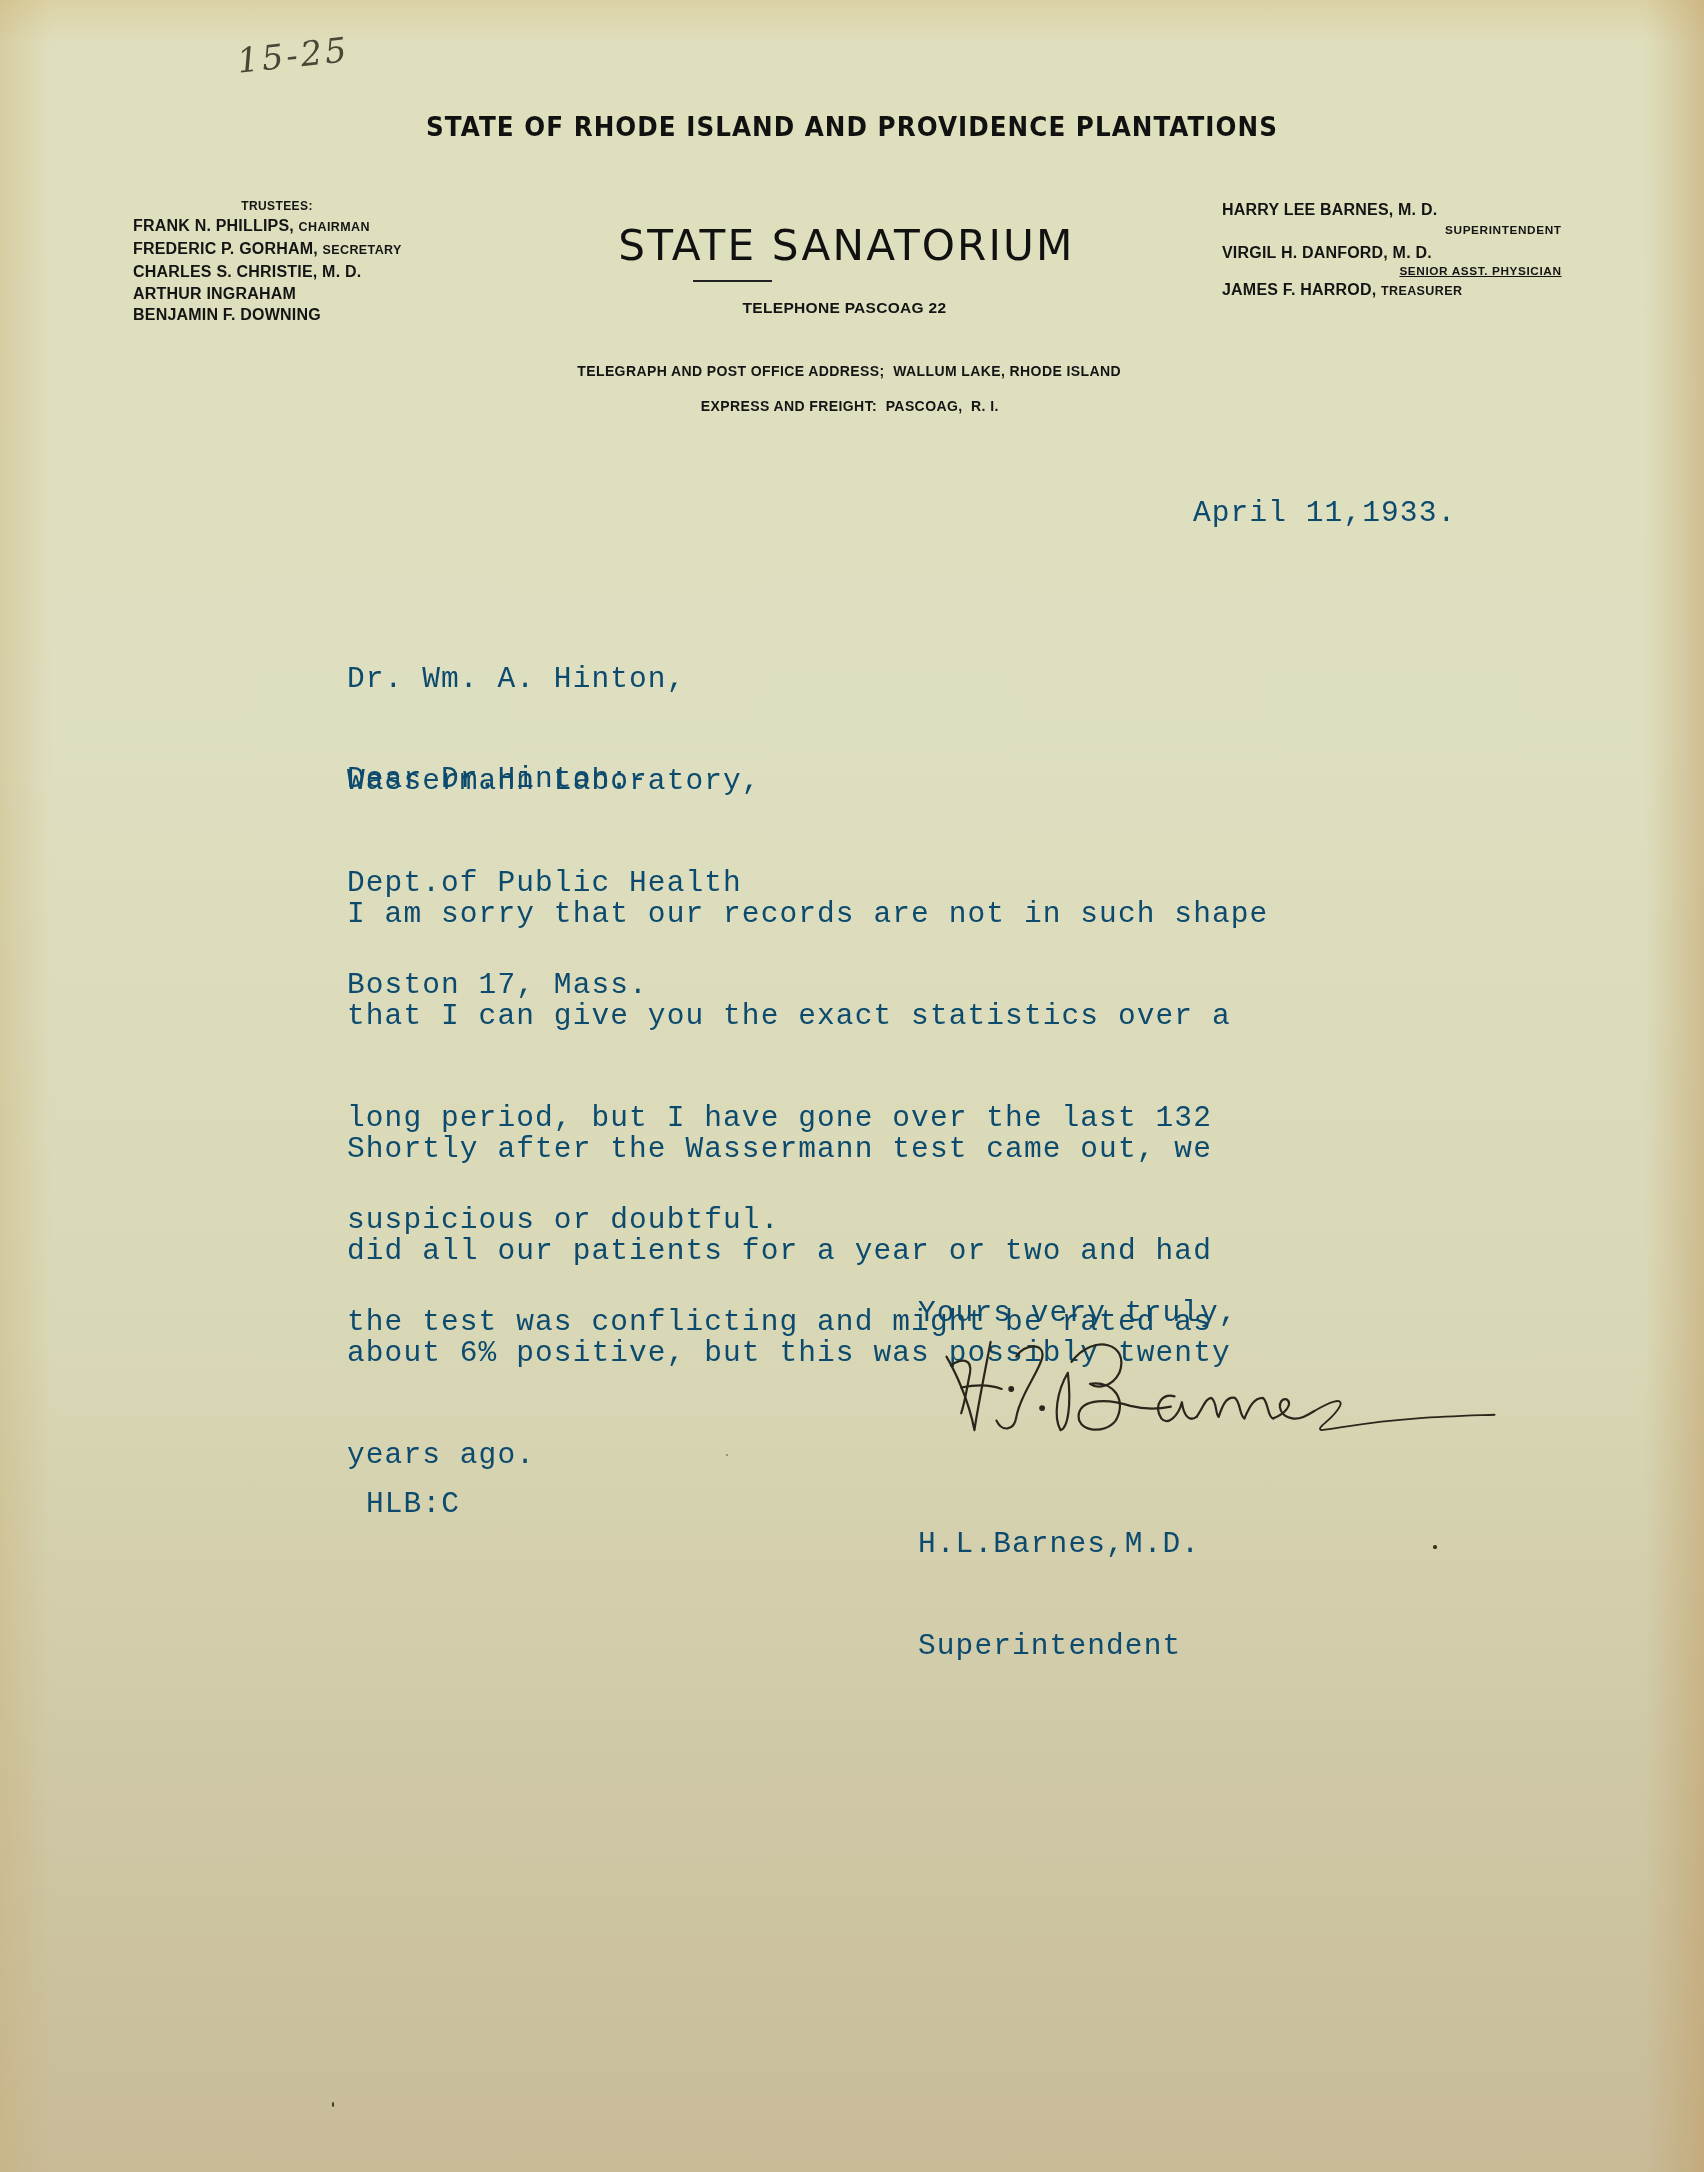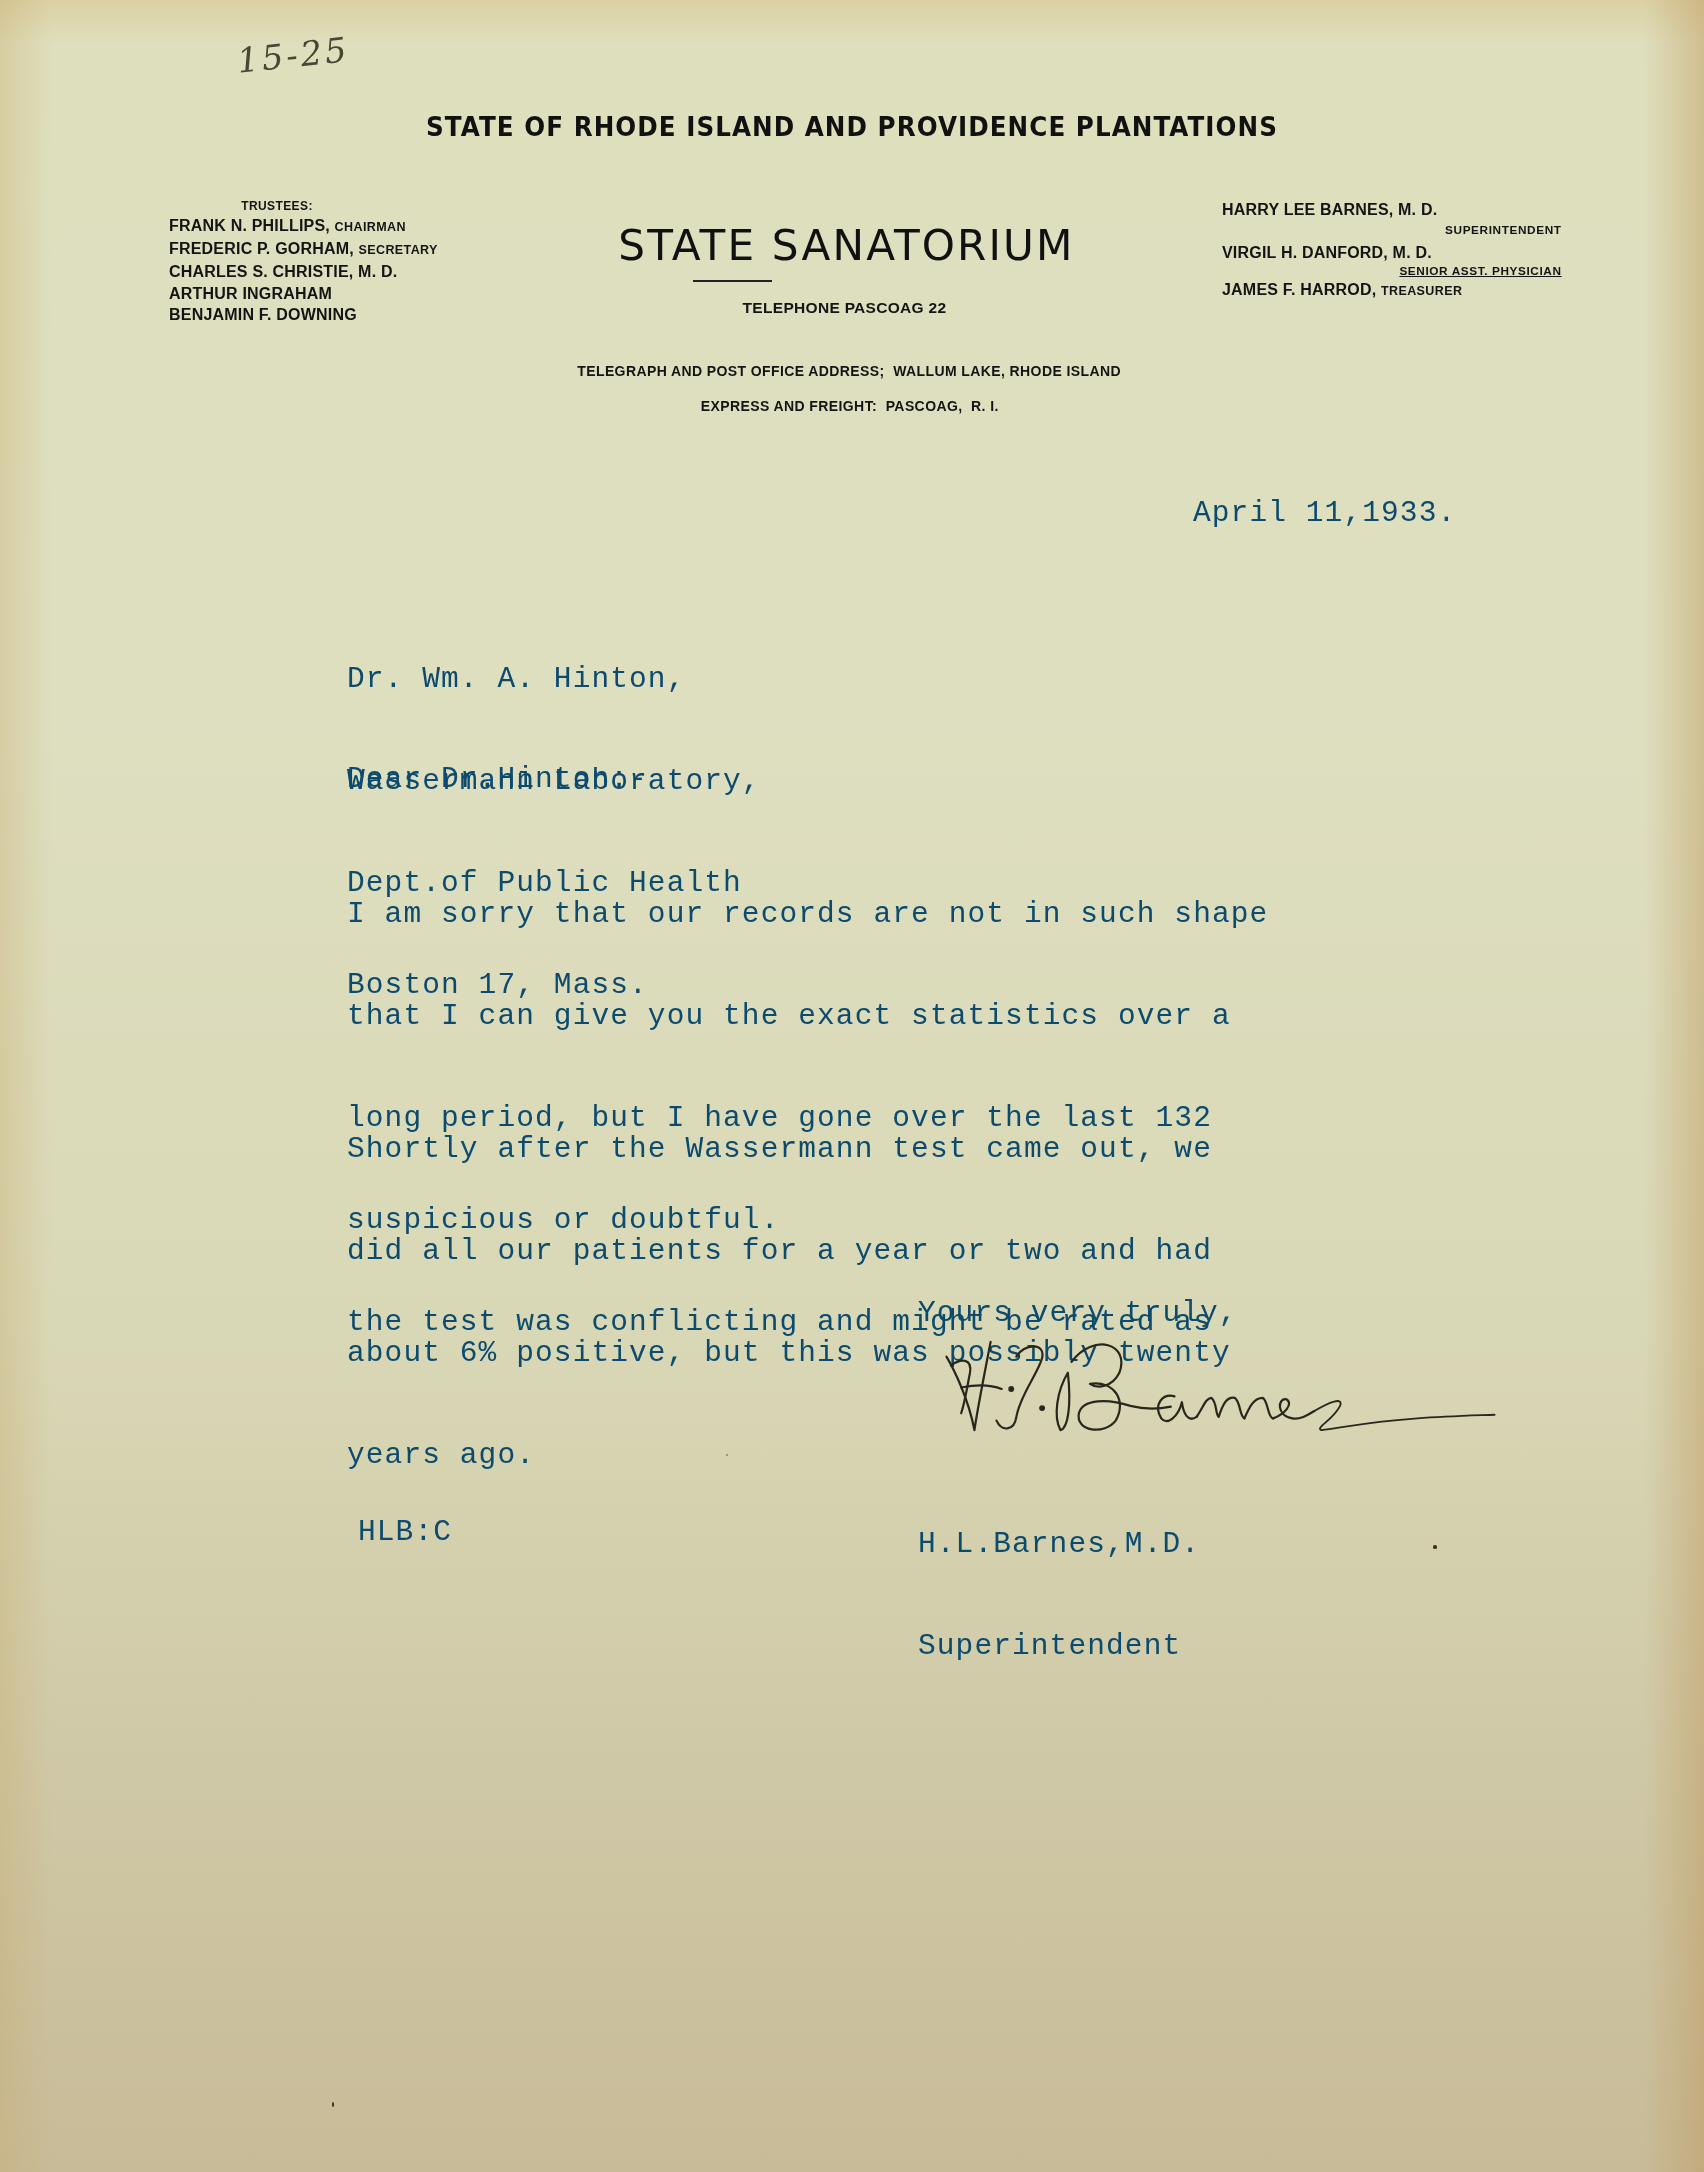--- a/index.html
+++ b/index.html
@@ -26,21 +26,21 @@
     font-family: "DejaVu Sans", sans-serif; font-weight: bold;
     font-size: 26.5px; letter-spacing: 1.1px; transform: scaleX(0.93);
     color: #111;
   }
 
   .trustees { left: 133px; top: 199px; width: 324px; }
   .trustees .hd {
     text-align: center; font-weight: bold; font-size: 12px; letter-spacing: 0.4px;
     margin-left: 0; width: 288px; margin-bottom: 1.5px;
   }
-  .trustees .row { font-weight: bold; font-size: 16px; line-height: 21.4px; white-space: nowrap; letter-spacing: 0.2px; margin-left: 36px; }
+  .trustees .row { font-weight: bold; font-size: 16px; line-height: 21.4px; white-space: nowrap; letter-spacing: 0.2px; }
   .trustees .role { font-size: 12.5px; letter-spacing: 0.4px; }
 
   .sanat {
     left: 581px; top: 220px; width: 531px; text-align: center;
     font-family: "DejaVu Sans", sans-serif; font-weight: normal;
     font-size: 43px; letter-spacing: 2.2px; color: #111;
     transform: scaleX(0.98);
   }
   .divider { left: 693px; top: 280px; width: 79px; height: 2.2px; background: #222; }
   .phone {
@@ -69,21 +69,21 @@
   .tw .line { height: 34px; line-height: 34px; }
 
   .date { left: 1193px; top: 496px; }
   .inside { left: 347px; top: 594px; }
   .salute { left: 347px; top: 762px; }
   .p1 { left: 347px; top: 829px; }
   .p2 { left: 347px; top: 1064px; }
   .closing { left: 918px; top: 1296px; }
   .sig { left: 931px; top: 1336px; width: 568px; height: 103px; }
   .signame { left: 918px; top: 1459px; }
-  .ref { left: 358px; top: 1487px; margin-top: 28px; }
+  .ref { left: 366px; top: 1487px; }
 
   .speck { border-radius: 50%; background: #3a3020; }
 </style>
 </head>
 <body>
 
 <div class="abs handnote">15-25</div>
 
 <div class="abs state-head">STATE OF RHODE ISLAND AND PROVIDENCE PLANTATIONS</div>
 

